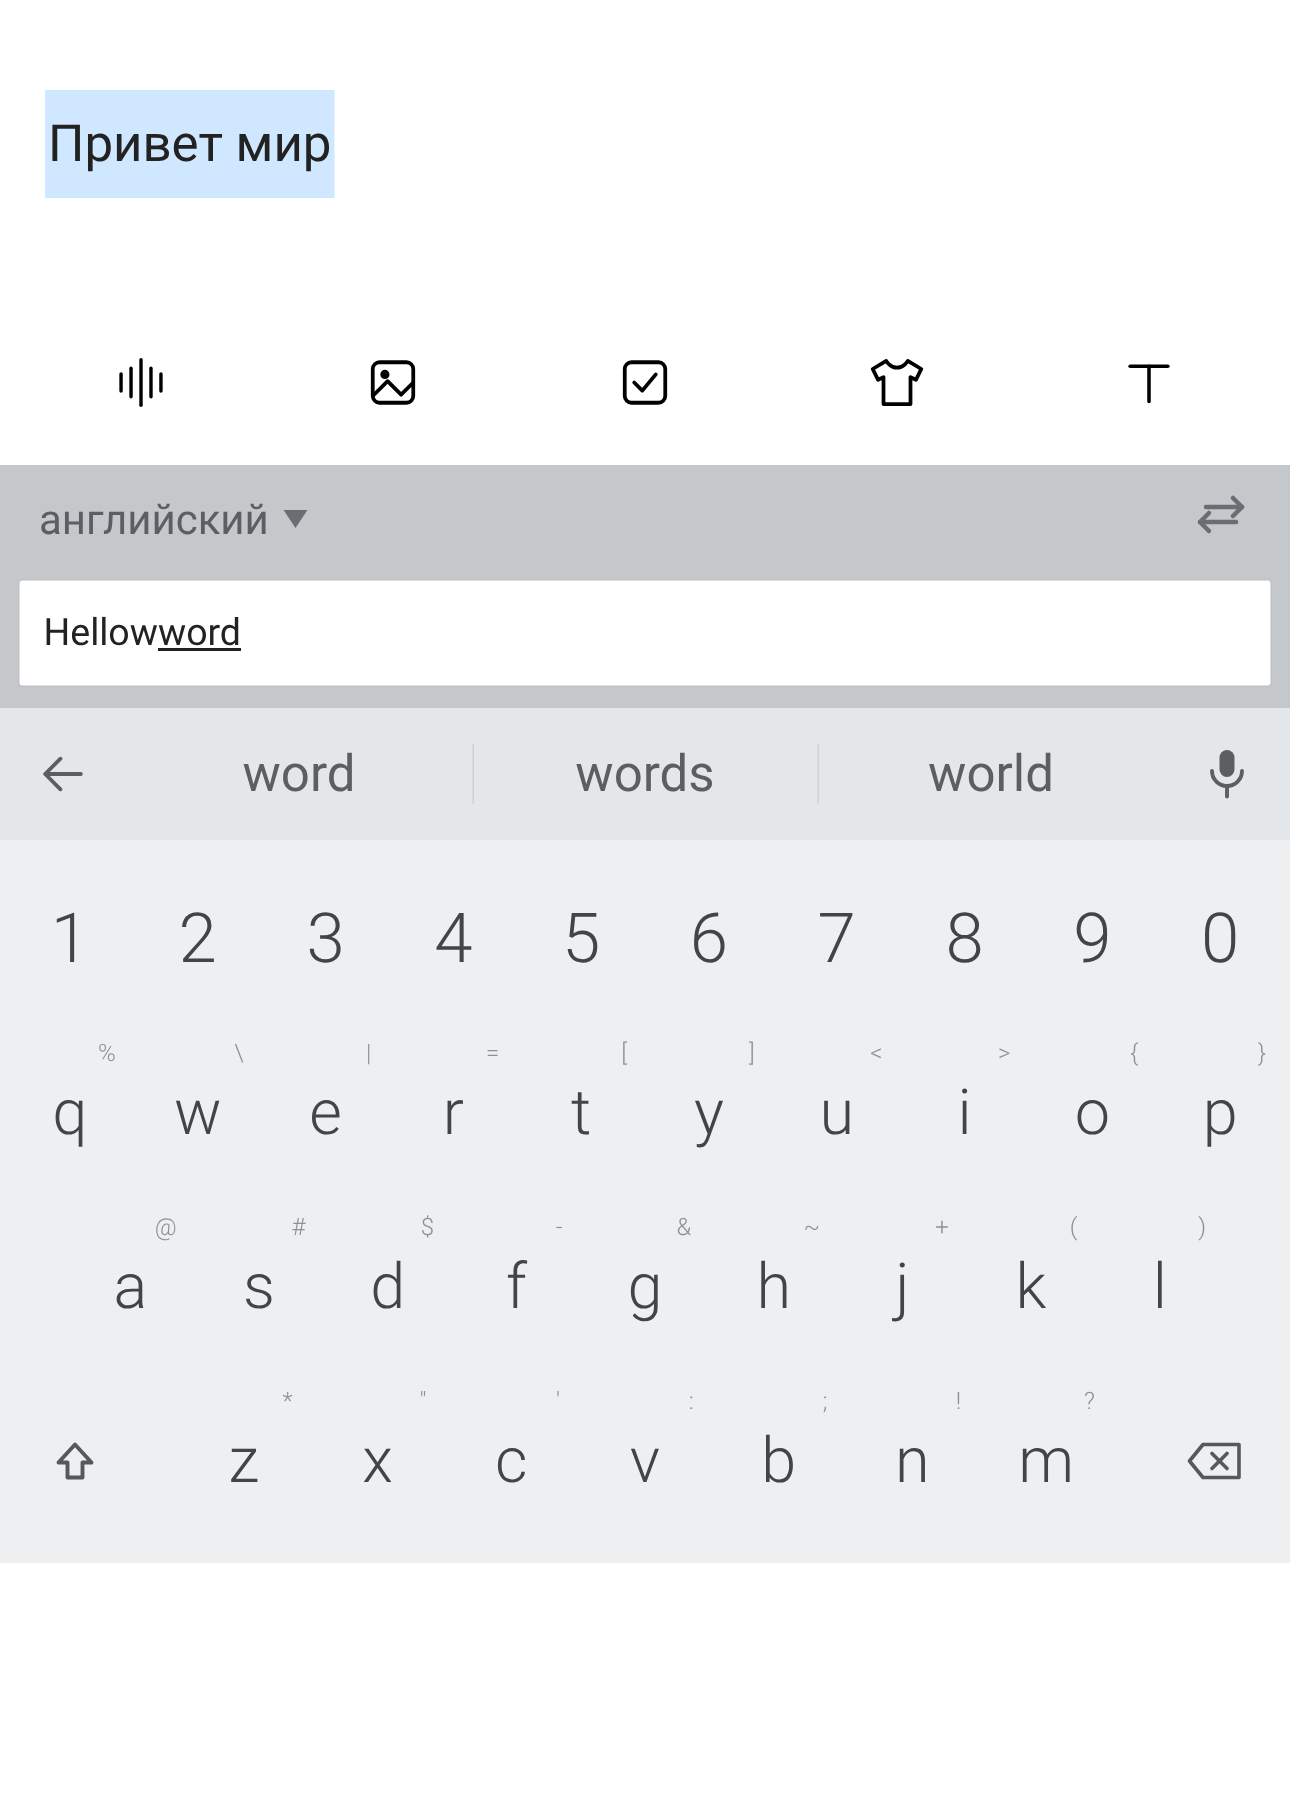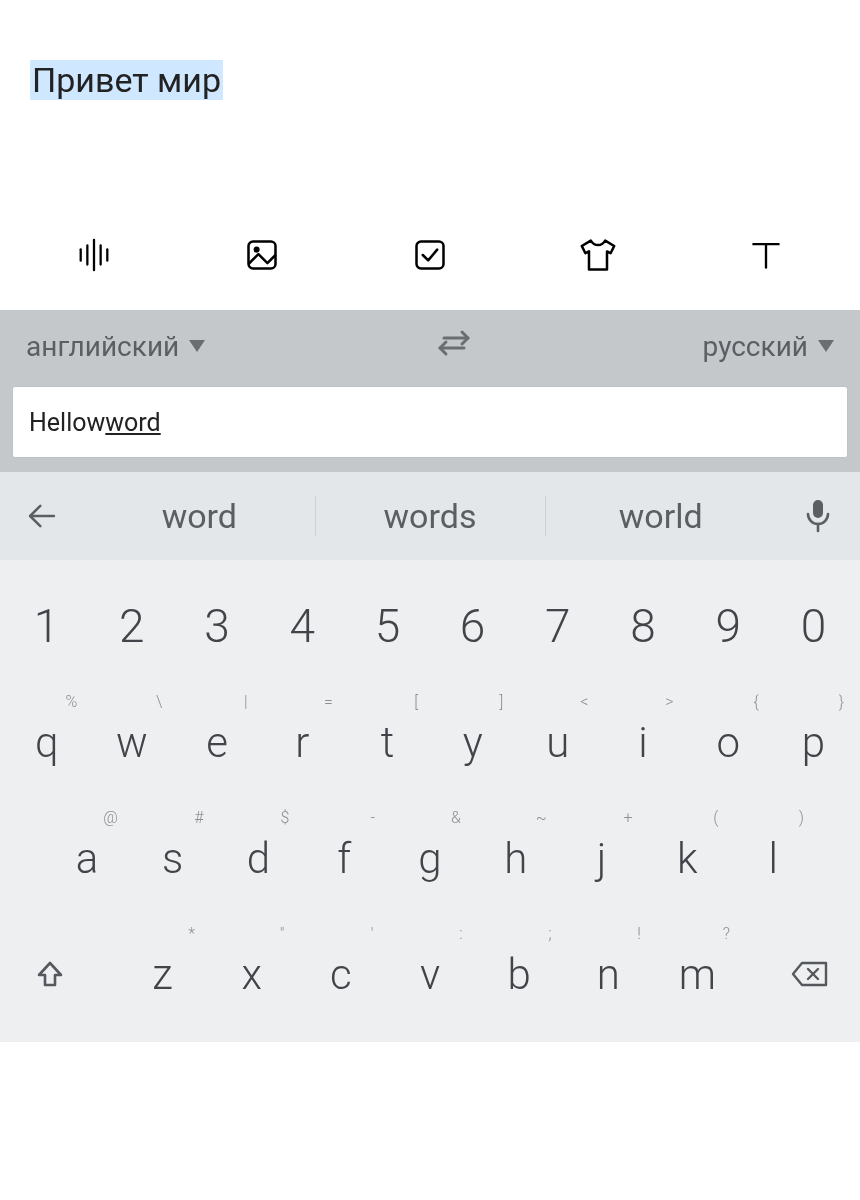--- a/index.html
+++ b/index.html
@@ -12,21 +12,21 @@
   }
   .note-area {
     height: 200px;
     padding: 60px 30px 0 30px;
   }
   .note-text {
     font-size: 34px;
     color: #222;
     background: #cfe7ff;
     display: inline-block;
-    padding: 0 2px;
+    padding: 16px 2px;
   }
   .toolbar {
     height: 110px;
     display: flex;
     justify-content: space-around;
     align-items: center;
     padding: 0 10px;
   }
   .toolbar .tool {
     width: 40px;
@@ -218,24 +218,20 @@
     <span>английский</span>
     <span class="tri-down"></span>
   </div>
   <div class="swap">
     <svg width="40" height="30" viewBox="0 0 40 30" fill="none" stroke-width="3" stroke-linecap="round" stroke-linejoin="round">
       <line x1="6" y1="20" x2="30" y2="20"></line>
         <polyline points="12,26 6,20 12,14"></polyline>
       <line x1="34" y1="10" x2="10" y2="10"></line>
         <polyline points="28,4 34,10 28,16"></polyline>
     </svg>
-  </div>
-  <div class="lang">
-    <span>русский</span>
-    <span class="tri-down"></span>
   </div>
 </div>
 
 <div class="translate-input-wrap">
   <div class="translate-input">
     <span>Hellow </span>
       <span class="underlined">word</span>
   </div>
 </div>
 

